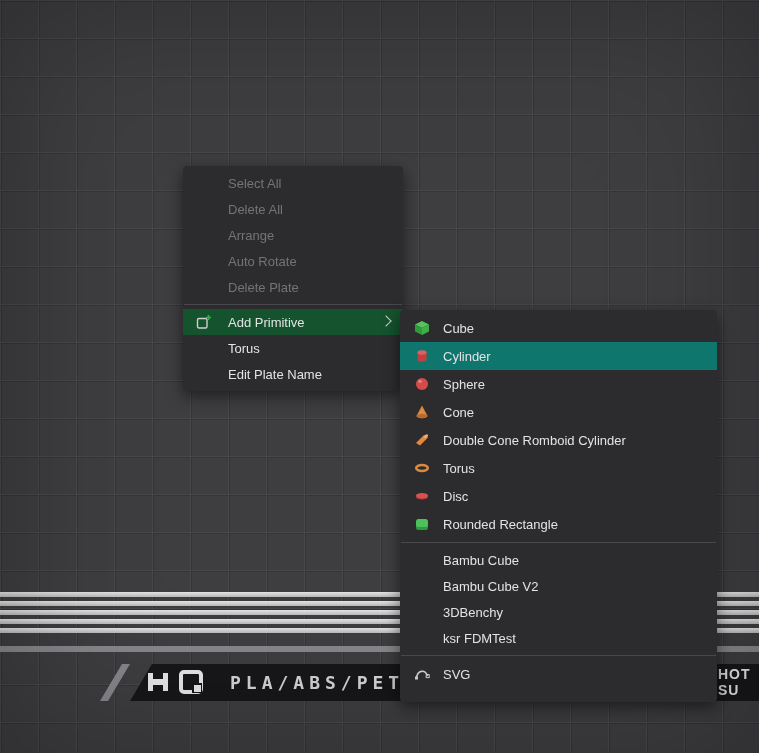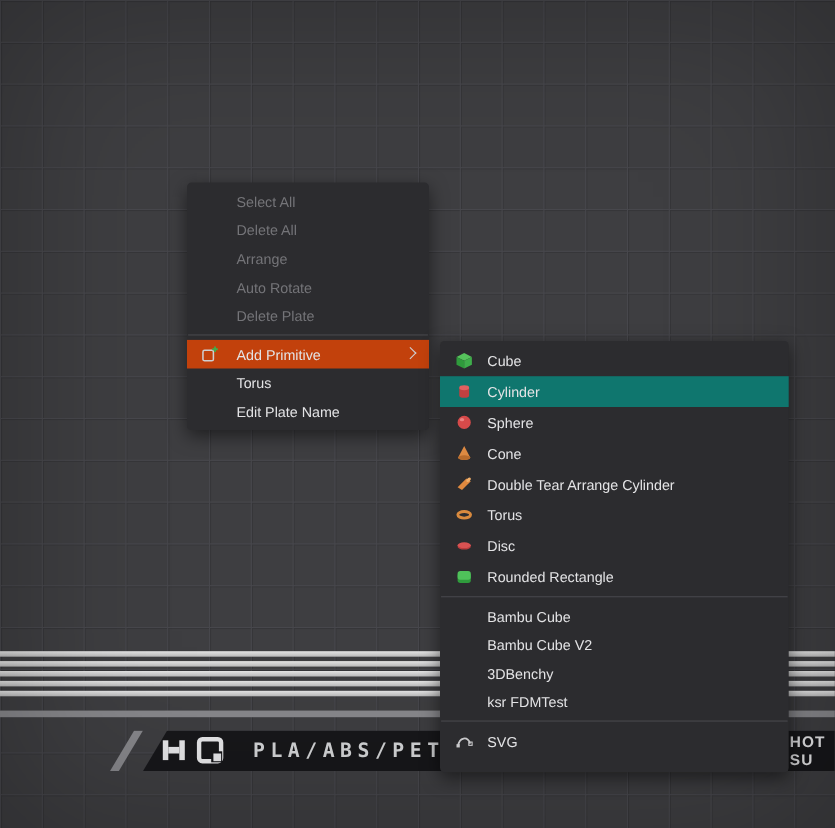--- a/index.html
+++ b/index.html
@@ -44,30 +44,30 @@
     font-weight:bold;font-size:14px;line-height:16px;letter-spacing:1px;color:#e8e8ea;
     font-family:"Liberation Sans", sans-serif;
   }
   .warn-tri{position:absolute;left:574px;top:20px;}
   
   .menu{
     position:absolute;background:#2c2c2f;border-radius:4px;z-index:10;
     box-shadow:0 5px 16px rgba(0,0,0,0.5);
     padding:4px 0;
   }
-  #context-menu{left:170px;top:166px;width:220px;}
+  #context-menu{left:183px;top:166px;width:220px;}
   #submenu{left:400px;top:310px;width:317px;padding-bottom:14px;}
   .menu-item{
     position:relative;height:26px;display:flex;align-items:center;
     font-size:13px;color:#e3e3e5;padding:0 12px 0 45px;cursor:default;white-space:nowrap;
   }
   #submenu .menu-item{padding-left:43px;}
   #submenu .menu-item.with-icon{height:28px;}
   .menu-item.disabled{color:#747478;}
-  .menu-item.highlight-strong{background:#c2410c;}
+  .menu-item.highlight-strong{background:#14532d;}
   .menu-item.highlight{background:#0f766e;}
   .sep{height:1px;background:#48484c;margin:4px 1px;}
   .row-icon{position:absolute;left:14px;top:50%;transform:translateY(-50%);
     width:16px;height:16px;display:block;}
   #context-menu .row-icon{left:13px;}
   .chev{
     position:absolute;right:13px;top:50%;width:7px;height:7px;margin-top:-5px;
     border-top:1.6px solid #cfcfd1;border-right:1.6px solid #cfcfd1;
     transform:rotate(45deg);
   }
@@ -188,21 +188,21 @@
     </span>
     <span>Cone</span>
   </div>
   <div class="menu-item with-icon">
     <span class="row-icon">
       <svg width="16" height="16" viewBox="0 0 16 16">
         <polygon points="2,11 10,3 14,5.5 6,13.5" fill="#e0893f"></polygon>
         <ellipse cx="12" cy="4.2" rx="2.4" ry="1.5" fill="#efae6a" transform="rotate(-40 12 4.2)"></ellipse>
       </svg>
     </span>
-    <span>Double Tear Arrange Cylinder</span>
+    <span>Double Cone Romboid Cylinder</span>
   </div>
   <div class="menu-item with-icon">
     <span class="row-icon">
       <svg width="16" height="16" viewBox="0 0 16 16">
         <ellipse cx="8" cy="8" rx="5.8" ry="3" fill="none" stroke="#d98a3e" stroke-width="2.6"></ellipse>
       </svg>
     </span>
     <span>Torus</span>
   </div>
   <div class="menu-item with-icon">

